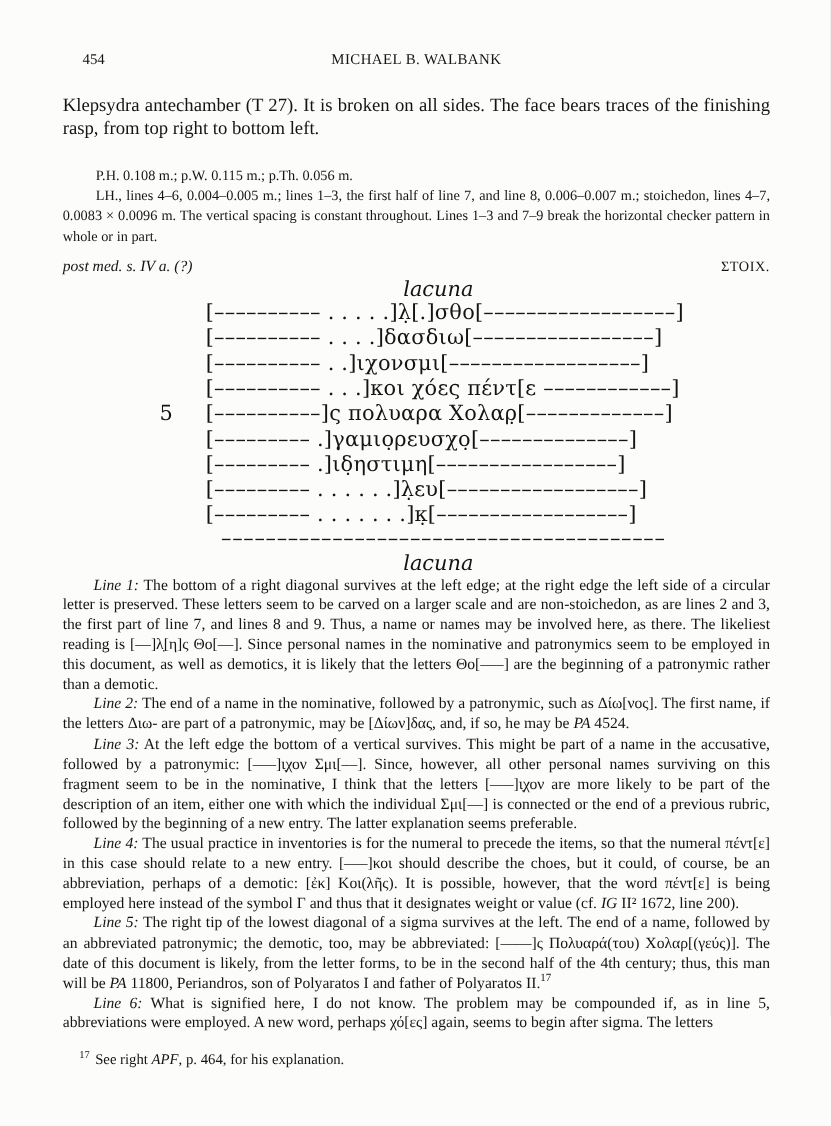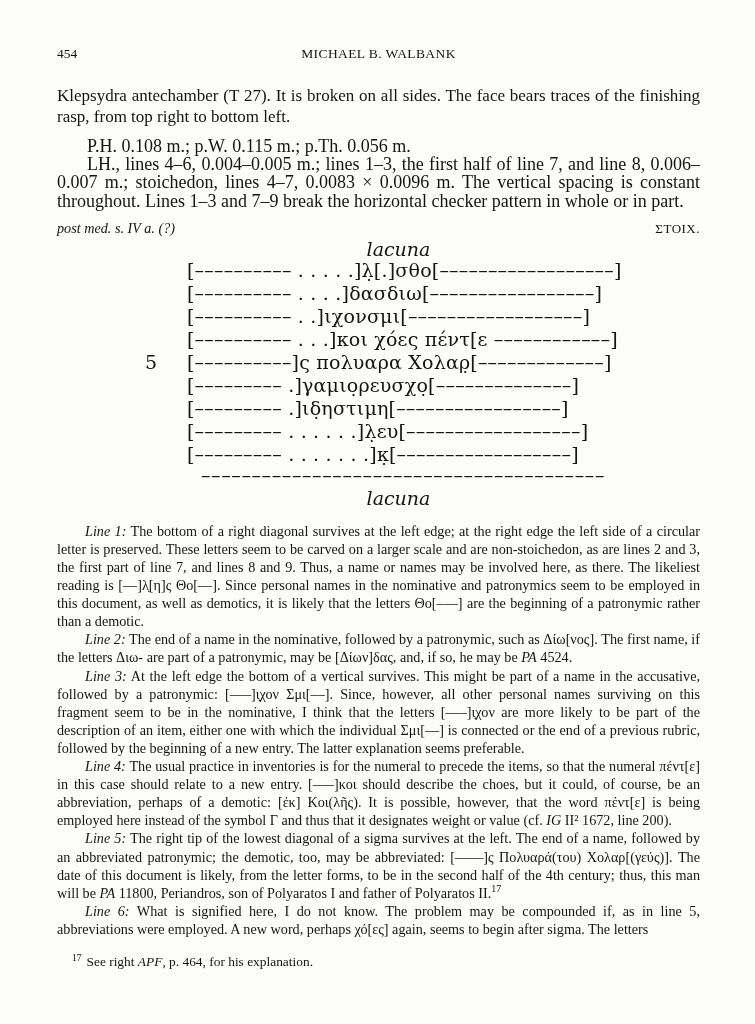--- a/index.html
+++ b/index.html
@@ -18,35 +18,35 @@
     overflow: hidden;
     box-sizing: border-box;
     padding: 46px 55px 0 57px;
   }
   
   .runhead {
     position: relative;
     height: 20px;
     font-size: 13.5px;
   }
-  .pagenum { position: absolute; left: 0; top: 0; }
+  .pagenum { position: absolute; left: 18px; top: 0; }
   .author {
     position: absolute; left: 0; right: 0; top: 0;
     text-align: center;
     letter-spacing: 0.4px;
   }
   
   .intro {
     margin: 20px 0 0 0;
     font-size: 17px;
     line-height: 20.5px;
     text-align: justify;
   }
   
-  .meas { margin-top: 10px; font-size: 18px; line-height: 18.2px; }
+  .meas { margin-top: 24px; font-size: 13px; line-height: 18.2px; }
   .meas p { margin: 0; text-indent: 30px; text-align: justify; }
   
   .dateline {
     margin-top: 10px;
     display: flex;
     justify-content: space-between;
     align-items: baseline;
     font-size: 14.2px;
   }
   .dateline .date { font-style: italic; }
@@ -73,21 +73,20 @@
     text-align: center;
     font-style: italic;
     letter-spacing: 0;
   }
   .ins-lacuna { line-height: 20px; }
   .ins-rule { line-height: 19px; }
   .ins-rule .ins-txt { letter-spacing: 0.6px; padding-left: 14px; }
   .ins-lacuna.bottom { margin-top: 3px; line-height: 21px; }
   
   .commentary {
-    margin-top: 13px;
     font-size: 14.2px;
     line-height: 18.1px;
     text-align: justify;
   }
   .commentary p { margin: 0; text-indent: 28px; }
   .commentary .lbl { font-style: italic; }
   sup { font-size: 10px; line-height: 0; }
   
   .footnote {
     margin-top: 15px;

